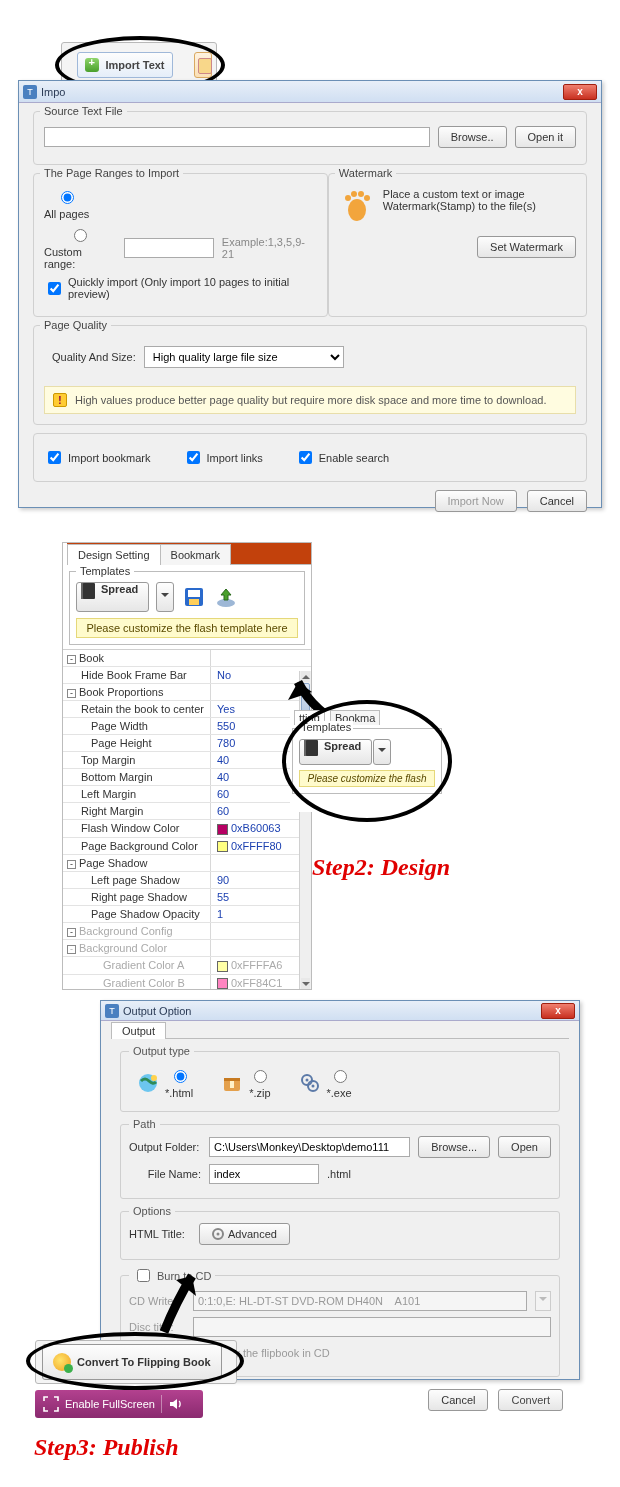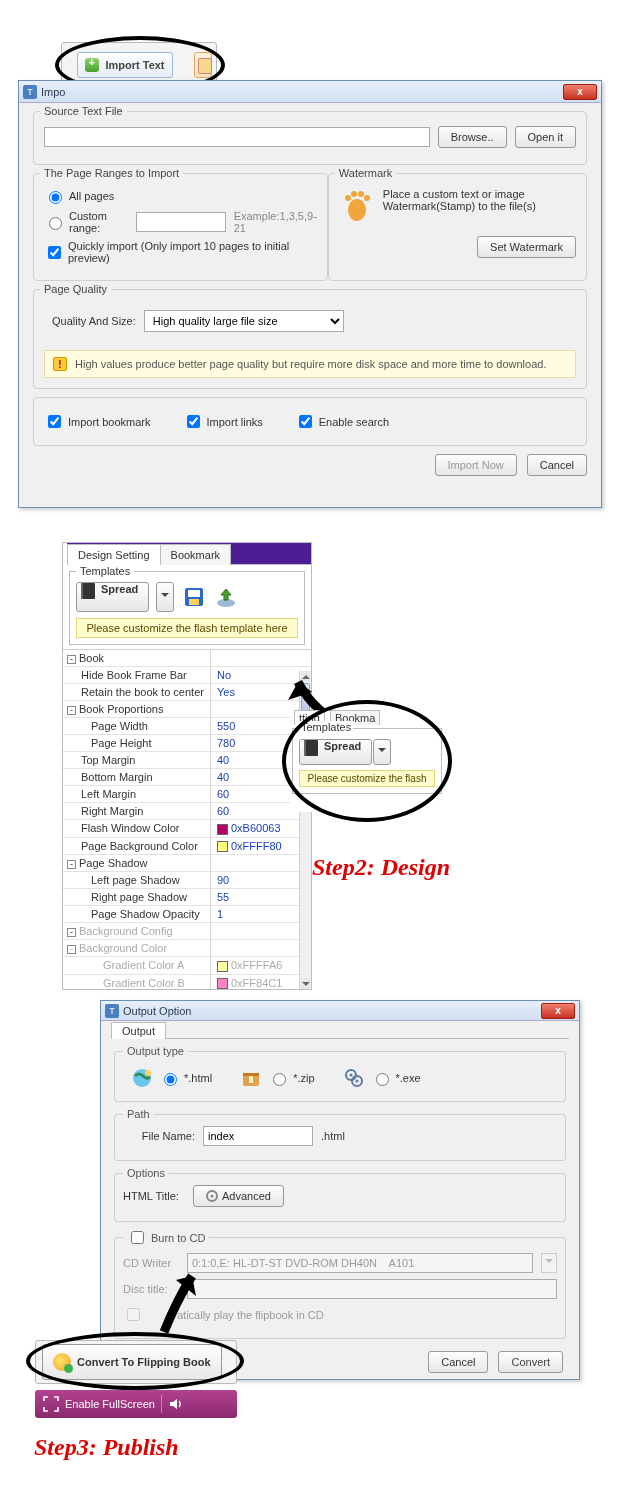--- a/index.html
+++ b/index.html
@@ -30,25 +30,25 @@
   .btn.primary { font-weight: normal; color: #444; }
   .btn.disabled { color: #999; }
   .hint { color: #888; }
   select.sel { height: 22px; border: 1px solid #aaa; background: #fff; padding: 0 4px; font-size: 11px; min-width: 200px; }
   .warnbar { background: #fffce0; border: 1px solid #e8deaa; padding: 6px 8px; display: flex; align-items: center; gap: 8px; color: #555; }
   .warnico { width: 14px; height: 14px; background: #ffcc33; border: 1px solid #cc9900; display: flex; align-items: center; justify-content: center; color: #804; font-weight: bold; border-radius: 2px; font-size: 10px; }
   .footicon { width: 36px; height: 36px; display:inline-block;}
   .footicon svg{width:36px;height:36px;}
   .cb { display: inline-flex; align-items: center; gap: 4px; }
   .cb input { width: 13px; height: 13px; }
-  .radio { display: inline-flex; align-items: center; gap: 4px; }
+  .radio { display: inline-flex; align-items: center; gap: 4px; flex-direction: column; }
 
   
   .panel2 { position: absolute; left: 62px; top: 542px; width: 250px; height: 448px; background: #fff; border: 1px solid #bcbcbc; overflow: hidden; }
-  .tabs2 { display: flex; background: #4c1d95; border-bottom: 1px solid #bcbcbc; position: relative; top: 0; left: 4px; }
+  .tabs2 { display: flex; background: #c2410c; border-bottom: 1px solid #bcbcbc; position: relative; top: 0; left: 4px; }
   .tab2 { padding: 4px 10px; border: 1px solid #bcbcbc; border-bottom: none; margin-right: -1px; background: #f5f5f5; position: relative; top: 1px; }
   .tab2.active { background: #fff; z-index: 1; }
   .tmplbox { border: 1px solid #bcbcbc; margin: 6px 6px 4px; padding: 10px 6px 6px; position: relative; }
   .tmplbox > .lbl { position: absolute; top: -7px; left: 6px; background: #fff; padding: 0 4px; }
   .spreadbtn { display: inline-flex; align-items: flex-start; background: linear-gradient(#fefefe,#e6e6e6); border: 1px solid #9a9a9a; border-radius: 3px; height: 30px; font-weight: bold; }
   .spreadbtn .ico { width: 22px; display: flex; align-items: center; justify-content: center; }
   .spreadbtn .ico span { width: 14px; height: 16px; background: #333; display: inline-block; border-radius: 1px; box-shadow: inset 2px 0 0 #666; }
   .spreadbtn .txt { padding: 0 10px 0 2px; }
   .spreaddd { display: inline-flex; width: 18px; height: 30px; border: 1px solid #9a9a9a; border-radius: 3px; background: linear-gradient(#fefefe,#e6e6e6); align-items: center; justify-content: center; margin-left: -1px; }
   .spreaddd::after { content: ""; border: 4px solid transparent; border-top-color: #444; }
@@ -71,44 +71,44 @@
   .scrollv .arr.up { top: 0; } .scrollv .arr.dn { bottom: 0; }
   .scrollv .arr::after { content: ""; border: 4px solid transparent; }
   .scrollv .arr.up::after { border-bottom-color: #666; margin-top: -4px; }
   .scrollv .arr.dn::after { border-top-color: #666; margin-bottom: -4px; }
 
   
   .inset2 { position: absolute; left: 290px; top: 710px; width: 154px; height: 102px; background: #fff; }
   .inset2 .tabsrow { font-size: 11px; position: relative; height: 14px; }
   .inset2 .tbox { border: 1px solid #bcbcbc; margin: 4px 2px 2px; padding: 10px 6px 6px; position: relative; }
   .inset2 .tbox .lbl { position: absolute; top: -8px; left: 6px; background: #fff; padding: 0 2px; }
-  .inset2 .msg { text-align: center; background: #fffbcc; border: 1px solid #e5d87a; padding: 2px 2px; color: #5a4a00; white-space: nowrap; overflow: hidden; font-size: 10px; }
+  .inset2 .msg { text-align: center; background: #fffbcc; border: 1px solid #e5d87a; padding: 2px 2px; color: #5a4a00; white-space: nowrap; overflow: hidden; font-size: 10px; font-style: italic; }
 
   
   .dlg3 { position: absolute; left: 100px; top: 1000px; width: 480px; height: 380px; border: 1px solid #6b8fb5; background: #f0f0f0; box-shadow: 2px 2px 4px rgba(0,0,0,.2); }
   .dlg3 .titlebar { height: 20px; background: linear-gradient(#e8eff8,#d0dff2); display: flex; align-items: center; padding: 0 4px; border-bottom: 1px solid #aac; }
   .dlg3 .body { padding: 0 10px 8px; }
   .dlg3 .tabhost { border-bottom: 1px solid #bcbcbc; display: flex; margin-bottom: 6px; }
   .dlg3 .tab { padding: 2px 10px; border: 1px solid #bcbcbc; border-bottom: none; background: #fff; position: relative; top: 1px; }
-  .dlg3 fieldset { border: 1px solid #cfcfcf; border-radius: 3px; padding: 6px 8px 8px; margin: 0 3px 6px; }
+  .dlg3 fieldset { border: 1px solid #cfcfcf; border-radius: 3px; padding: 6px 8px 8px; margin: 0 9px 6px; }
   .dlg3 legend { padding: 0 4px; color: #555; }
   .otype { display: flex; align-items: center; gap: 28px; padding: 4px 8px; }
   .oico { width: 22px; height: 22px; display: inline-flex; align-items: center; justify-content: center; }
   .oico svg{width:22px;height:22px;}
   .dlg3 .ft { display: flex; justify-content: flex-end; gap: 10px; padding: 6px 6px 0; }
   .dlg3 input[disabled] { background: #f5f5f5; color: #999; }
   label.dis { color: #9a9a9a; }
 
   
   .convertwrap { position: absolute; left: 35px; top: 1340px; width: 202px; height: 44px; border: 1px solid #b8b8b8; border-radius: 3px; background: #f4f4f4; display: flex; align-items: center; padding-left: 6px; }
   .convertbtn { height: 36px; background: linear-gradient(#fdfdfd,#e8e8e8); border: 1px solid #989898; border-radius: 3px; display: flex; align-items: center; gap: 6px; padding: 0 10px; font-weight: bold; color: #333; }
   .convertbtn .ico { width: 18px; height: 18px; position: relative; }
   .convertbtn .ico::before { content: ""; position: absolute; inset: 0; background: radial-gradient(circle at 40% 40%, #ffe36a, #f0a020); border-radius: 50%; }
   .convertbtn .ico::after { content: ""; position: absolute; right: -2px; bottom: -2px; width: 9px; height: 9px; background: #3cb04c; border-radius: 50%; }
-  .purplebar { position: absolute; left: 35px; top: 1390px; width: 202px; height: 28px; background: linear-gradient(#b3418f,#8a2a6f); border-radius: 3px; display: flex; align-items: center; gap: 6px; padding: 0 8px; color: #fff; overflow: hidden; }
+  .purplebar { position: absolute; left: 35px; top: 1390px; width: 168px; height: 28px; background: linear-gradient(#b3418f,#8a2a6f); border-radius: 3px; display: flex; align-items: center; gap: 6px; padding: 0 8px; color: #fff; overflow: hidden; }
   .purplebar .ico { width: 16px; height: 16px; display: inline-flex; align-items: center; justify-content: center; }
   .purplebar .sep { width: 1px; height: 18px; background: rgba(255,255,255,.4); }
 
 </style>
 </head>
 <body>
 
 <div class="tbwrap"></div>
 <div class="import-text-btn">
   <span class="ico"></span>
@@ -249,27 +249,27 @@
 
   <div class="propgrid" id="propgrid">
       <div class="prow cat">
         <div class="k"><span class="exp">-</span><span>Book</span></div>
         <div class="v"></div>
       </div>
       <div class="prow">
         <div class="k">Hide Book Frame Bar</div>
         <div class="v"><span>No</span></div>
       </div>
-      <div class="prow">
-        <div class="k">Retain the book to center</div>
-        <div class="v"><span>Yes</span></div>
-      </div>
       <div class="prow sub cat">
         <div class="k"><span class="exp">-</span><span>Book Proportions</span></div>
         <div class="v"></div>
+      </div>
+      <div class="prow">
+        <div class="k">Retain the book to center</div>
+        <div class="v"><span>Yes</span></div>
       </div>
       <div class="prow sub">
         <div class="k">Page Width</div>
         <div class="v"><span>550</span></div>
       </div>
       <div class="prow sub">
         <div class="k">Page Height</div>
         <div class="v"><span>780</span></div>
       </div>
       <div class="prow">
@@ -417,20 +417,26 @@
               <input type="radio" style="">
               <span>*.exe</span>
             </label>
         </span>
       </div>
     </fieldset>
 
     <fieldset>
       <legend>Path</legend>
       <div class="row">
+        <span style="width:72px">Output Folder:</span>
+        <input type="text" class="field" style="flex: 1 1 0%;" value="C:\Users\Monkey\Desktop\demo111">
+        <button class="btn">Browse...</button>
+        <button class="btn">Open</button>
+      </div>
+      <div class="row">
         <span style="width:72px;text-align:right">File Name:</span>
         <input type="text" class="field" style="width: 110px;" value="index">
         <span>.html</span>
       </div>
     </fieldset>
 
     <fieldset>
       <legend>Options</legend>
       <div class="row">
         <span style="width:62px">HTML Title:</span>

